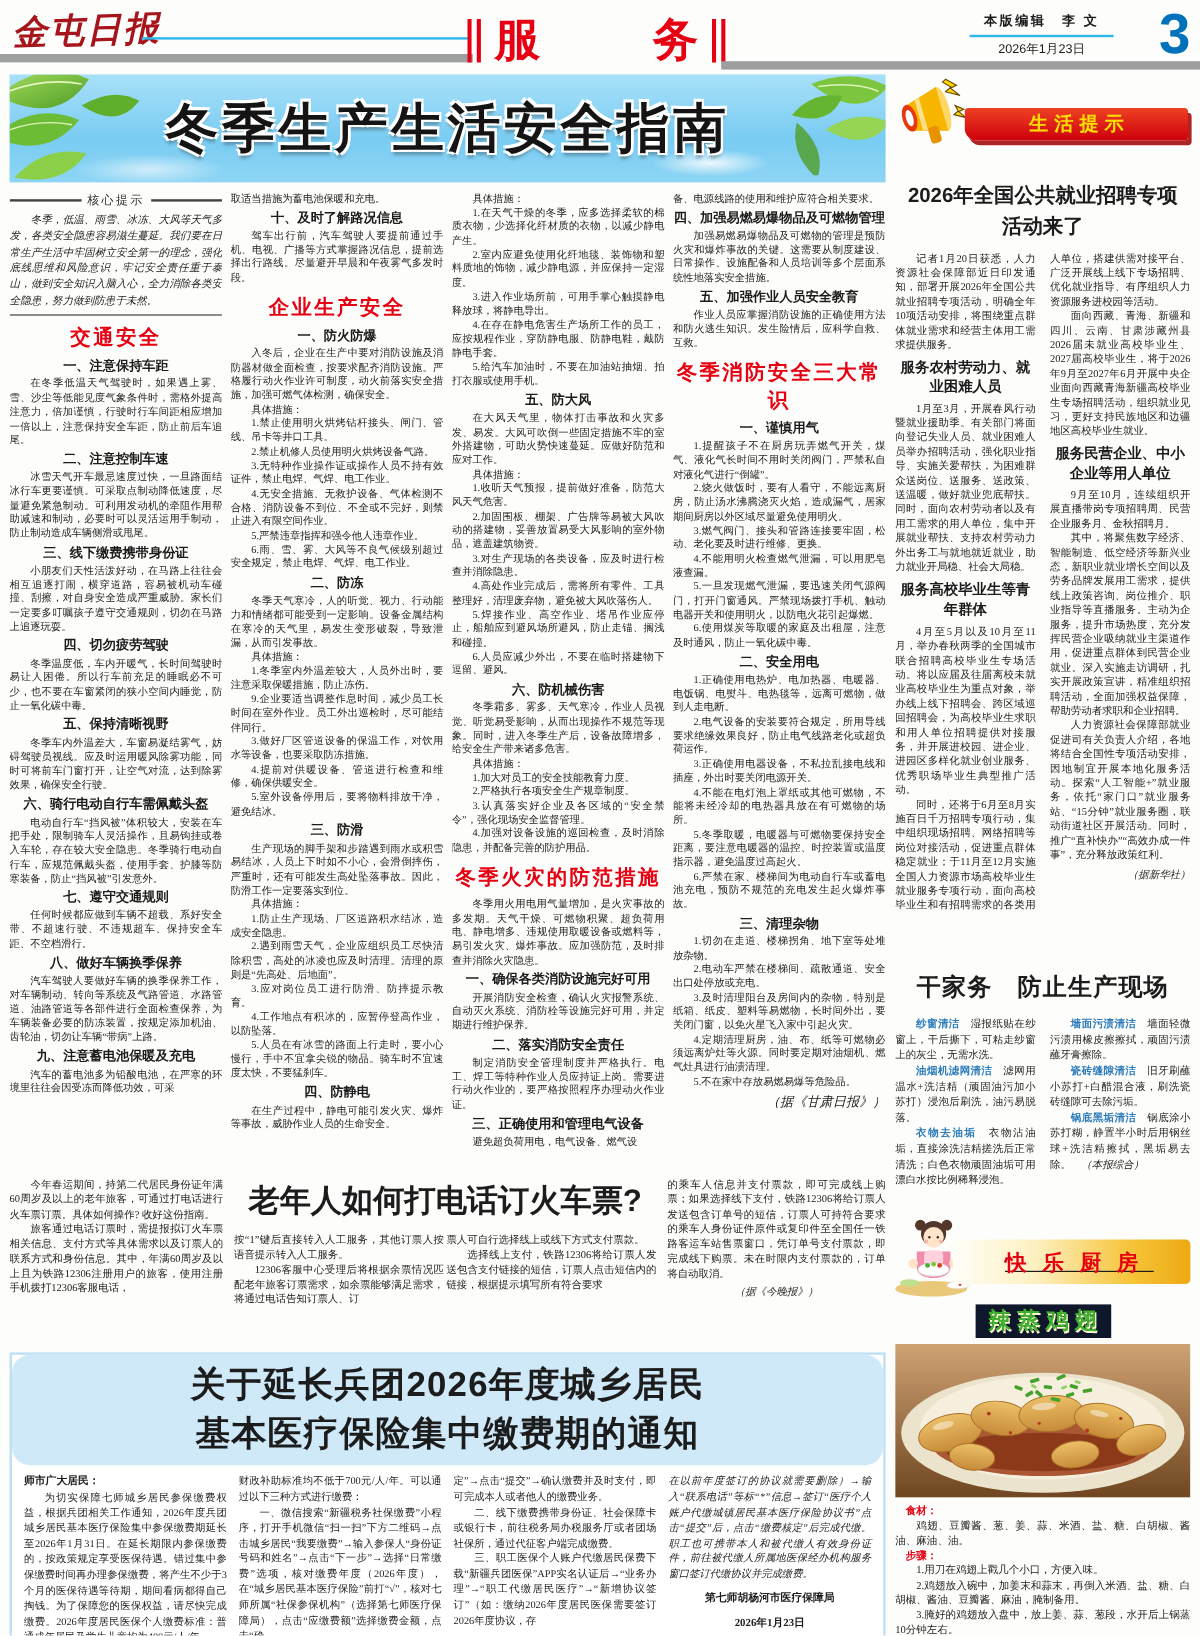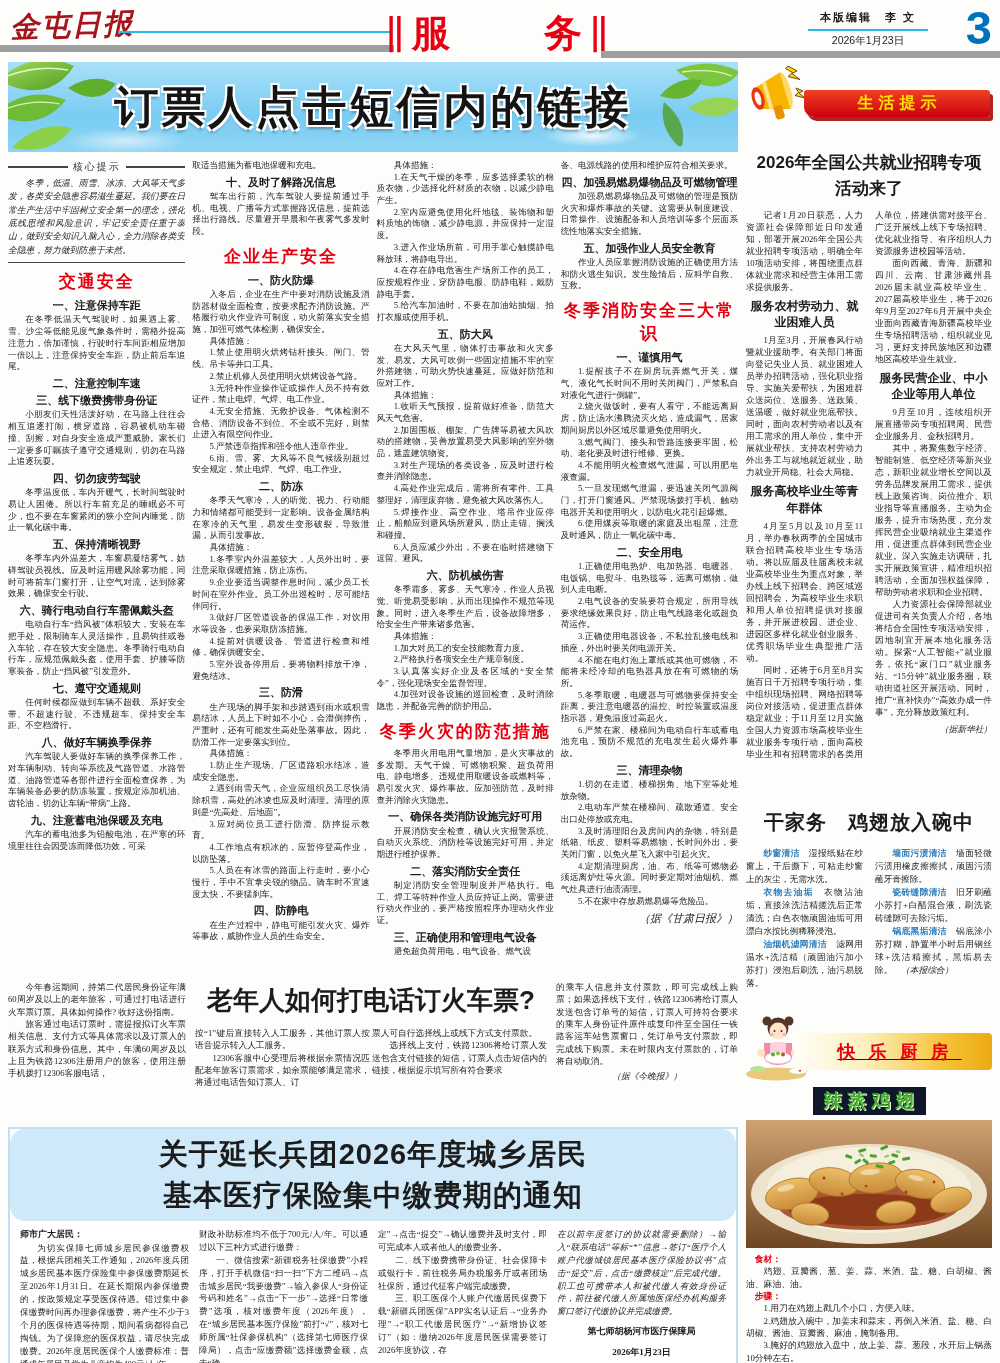--- a/index.html
+++ b/index.html
@@ -125,33 +125,34 @@
         <path d="M4 86 Q30 58 64 66 Q44 94 4 86 Z" fill="#8ccf49"></path>
         <path d="M60 26 Q86 10 108 22 Q90 46 60 26 Z" fill="#5fae2c"></path>
       </svg>
       <svg class="leaves-r" width="120" height="90" viewBox="0 0 120 90">
         <path d="M46 40 Q70 60 64 84 L60 84 Q40 64 46 40Z" fill="#4f9e25" opacity=".8"></path>
         <path d="M58 8 Q92 -6 122 10 Q98 40 58 8 Z" fill="#7cc63f"></path>
         <path d="M64 10 Q94 6 114 14" stroke="#def2bb" stroke-width="1.3" fill="none"></path>
         <path d="M70 46 Q96 28 124 40 Q104 66 70 46 Z" fill="#95d455"></path>
         <path d="M42 34 Q58 14 84 18 Q74 44 42 34 Z" fill="#66b530"></path>
       </svg>
-      <div class="banner-title">订票人点击短信内的链接</div>
+      <div class="banner-title">冬季生产生活安全指南</div>
     </div>
 
     <div class="main-cols">
         <div class="col">
           <div class="coretip">
             <div class="coretip-title">核心提示</div>
             <div class="coretip-text">冬季，低温、雨雪、冰冻、大风等天气多发，各类安全隐患容易滋生蔓延。我们要在日常生产生活中牢固树立安全第一的理念，强化底线思维和风险意识，牢记安全责任重于泰山，做到安全知识入脑入心，全力消除各类安全隐患，努力做到防患于未然。</div>
           </div>
           <div class="red-head">交通安全</div>
           <div class="sub-head">一、注意保持车距</div>
           <p class="para">在冬季低温天气驾驶时，如果遇上雾、雪、沙尘等低能见度气象条件时，需格外提高注意力，倍加谨慎，行驶时行车间距相应增加一倍以上，注意保持安全车距，防止前后车追尾。</p>
           <div class="sub-head">二、注意控制车速</div>
+          <p class="para">冰雪天气开车最忌速度过快，一旦路面结冰行车更要谨慎。可采取点制动降低速度，尽量避免紧急制动。可利用发动机的牵阻作用帮助减速和制动，必要时可以灵活运用手制动，防止制动造成车辆侧滑或甩尾。</p>
           <div class="sub-head">三、线下缴费携带身份证</div>
           <p class="para">小朋友们天性活泼好动，在马路上往往会相互追逐打闹，横穿道路，容易被机动车碰撞、刮擦，对自身安全造成严重威胁。家长们一定要多叮嘱孩子遵守交通规则，切勿在马路上追逐玩耍。</p>
           <div class="sub-head">四、切勿疲劳驾驶</div>
           <p class="para">冬季温度低，车内开暖气，长时间驾驶时易让人困倦。所以行车前充足的睡眠必不可少，也不要在车窗紧闭的狭小空间内睡觉，防止一氧化碳中毒。</p>
           <div class="sub-head">五、保持清晰视野</div>
           <p class="para">冬季车内外温差大，车窗易凝结雾气，妨碍驾驶员视线。应及时运用暖风除雾功能，同时可将前车门窗打开，让空气对流，达到除雾效果，确保安全行驶。</p>
           <div class="sub-head">六、骑行电动自行车需佩戴头盔</div>
           <p class="para">电动自行车“挡风被”体积较大，安装在车把手处，限制骑车人灵活操作，且易钩挂或卷入车轮，存在较大安全隐患。冬季骑行电动自行车，应规范佩戴头盔，使用手套、护膝等防寒装备，防止“挡风被”引发意外。</p>
           <div class="sub-head">七、遵守交通规则</div>
           <p class="para">任何时候都应做到车辆不超载、系好安全带、不超速行驶、不违规超车、保持安全车距、不空档滑行。</p>
@@ -336,25 +337,25 @@
         <p>4月至5月以及10月至11月，举办春秋两季的全国城市联合招聘高校毕业生专场活动。将以应届及往届离校未就业高校毕业生为重点对象，举办线上线下招聘会、跨区域巡回招聘会，为高校毕业生求职和用人单位招聘提供对接服务，并开展进校园、进企业、进园区多样化就业创业服务、优秀职场毕业生典型推广活动。</p>
         <p>同时，还将于6月至8月实施百日千万招聘专项行动，集中组织现场招聘、网络招聘等岗位对接活动，促进重点群体稳定就业；于11月至12月实施全国人力资源市场高校毕业生就业服务专项行动，面向高校毕业生和有招聘需求的各类用人单位，搭建供需对接平台、广泛开展线上线下专场招聘、优化就业指导、有序组织人力资源服务进校园等活动。</p>
         <p>面向西藏、青海、新疆和四川、云南、甘肃涉藏州县2026届未就业高校毕业生、2027届高校毕业生，将于2026年9月至2027年6月开展中央企业面向西藏青海新疆高校毕业生专场招聘活动，组织就业见习，更好支持民族地区和边疆地区高校毕业生就业。</p>
         <div class="emp-sub">服务民营企业、中小企业等用人单位</div>
         <p>9月至10月，连续组织开展直播带岗专项招聘周、民营企业服务月、金秋招聘月。</p>
         <p>其中，将聚焦数字经济、智能制造、低空经济等新兴业态，新职业就业增长空间以及劳务品牌发展用工需求，提供线上政策咨询、岗位推介、职业指导等直播服务。主动为企服务，提升市场热度，充分发挥民营企业吸纳就业主渠道作用，促进重点群体到民营企业就业。深入实施走访调研，扎实开展政策宣讲，精准组织招聘活动，全面加强权益保障，帮助劳动者求职和企业招聘。</p>
         <p>人力资源社会保障部就业促进司有关负责人介绍，各地将结合全国性专项活动安排，因地制宜开展本地化服务活动。探索“人工智能+”就业服务，依托“家门口”就业服务站、“15分钟”就业服务圈，联动街道社区开展活动。同时，推广“直补快办”“高效办成一件事”，充分释放政策红利。</p>
         <div class="emp-attr">（据新华社）</div>
       </div>
 
-    <div class="chores-head">干家务　鸡翅放入碗中</div>
+    <div class="chores-head">干家务　防止生产现场</div>
     <div class="chores-body">
         <p class="tip-para"><span class="tip-head">纱窗清洁　</span>湿报纸贴在纱窗上，干后撕下，可粘走纱窗上的灰尘，无需水洗。</p>
+        <p class="tip-para"><span class="tip-head">油烟机滤网清洁　</span>滤网用温水+洗洁精（顽固油污加小苏打）浸泡后刷洗，油污易脱落。</p>
         <p class="tip-para"><span class="tip-head">衣物去油垢　</span>衣物沾油垢，直接涂洗洁精搓洗后正常清洗；白色衣物顽固油垢可用漂白水按比例稀释浸泡。</p>
-        <p class="tip-para"><span class="tip-head">油烟机滤网清洁　</span>滤网用温水+洗洁精（顽固油污加小苏打）浸泡后刷洗，油污易脱落。</p>
         <p class="tip-para"><span class="tip-head">墙面污渍清洁　</span>墙面轻微污渍用橡皮擦擦拭，顽固污渍蘸牙膏擦除。</p>
         <p class="tip-para"><span class="tip-head">瓷砖缝隙清洁　</span>旧牙刷蘸小苏打+白醋混合液，刷洗瓷砖缝隙可去除污垢。</p>
         <p class="tip-para"><span class="tip-head">锅底黑垢清洁　</span>锅底涂小苏打糊，静置半小时后用钢丝球+洗洁精擦拭，黑垢易去除。<span class="inline-attr">　（本报综合）</span></p>
       </div>
 
     <div class="kitchen-head">
       <svg class="chef" width="70" height="68" viewBox="0 0 70 68">
         <ellipse cx="32" cy="61" rx="30" ry="6.5" fill="#e9c979"></ellipse>
         <ellipse cx="54" cy="58" rx="9" ry="3" fill="#fff" stroke="#e0d6c2" stroke-width=".6"></ellipse>
         <circle cx="56" cy="57.5" r="1.2" fill="#c23b2e"></circle>

